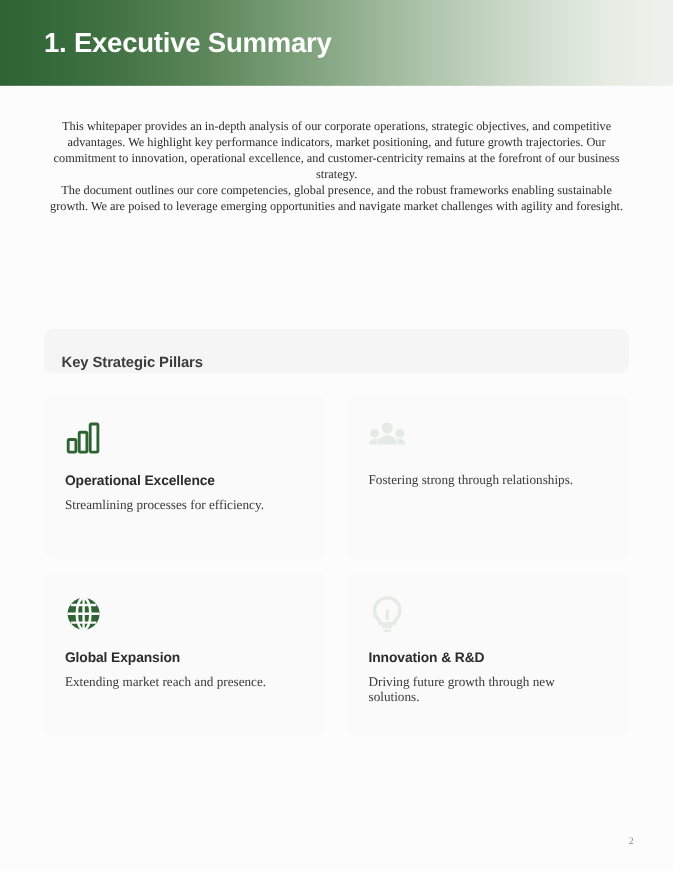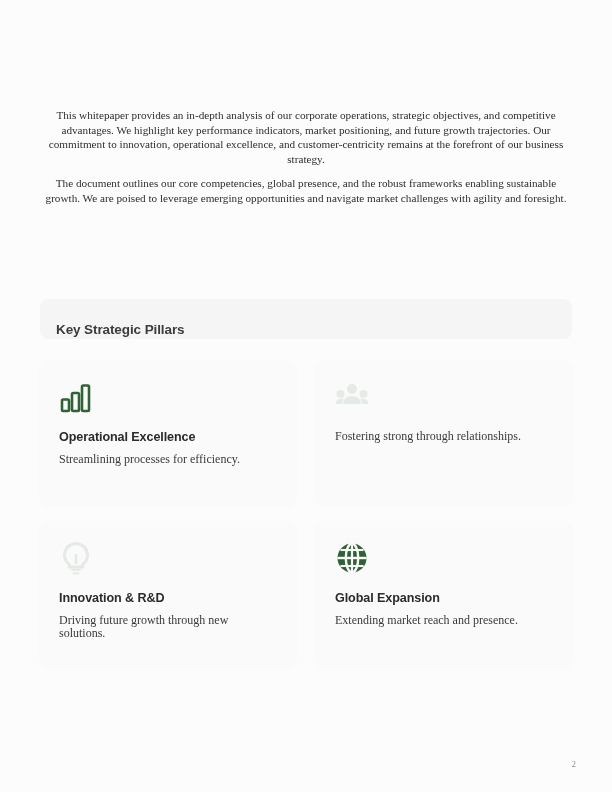--- a/index.html
+++ b/index.html
@@ -62,21 +62,21 @@
   }
   .para {
     font-family: "Liberation Serif", serif;
     font-size: 11.2px;
     line-height: 14.6px;
     color: #2d2d2d;
     margin: 0 0 0 0;
     text-align: center;
   }
   .para + .para {
-    margin-top: 10px;
+    margin-top: 0px;
   }
 
   
   .section-banner {
     position: absolute;
     left: 40px;
     top: 299px;
     width: 532px;
     height: 40px;
     background: #f4f5f4;
@@ -148,20 +148,23 @@
     font-family: "Liberation Serif", serif;
     font-size: 9px;
     color: #8e8e8e;
   }
 </style>
 </head>
 <body>
 
 <div class="page">
 
+  <div class="header-band">
+    <div class="header-title">1. Executive Summary</div>
+  </div>
 
   <div class="body-block">
     <p class="para">This whitepaper provides an in-depth analysis of our corporate operations, strategic objectives, and competitive advantages. We highlight key performance indicators, market positioning, and future growth trajectories. Our commitment to innovation, operational excellence, and customer-centricity remains at the forefront of our business strategy.</p>
     <p class="para">The document outlines our core competencies, global presence, and the robust frameworks enabling sustainable growth. We are poised to leverage emerging opportunities and navigate market challenges with agility and foresight.</p>
   </div>
 
   <div class="section-banner">
     <div class="section-banner-label">Key Strategic Pillars</div>
   </div>
 
@@ -187,44 +190,44 @@
           <circle cx="28.5" cy="14" r="4" fill="#2f6333"></circle>
           <path d="M17 16 C 11.5 16 8 19.5 8 24 L 26 24 C 26 19.5 22.5 16 17 16 Z" fill="#2f6333"></path>
           <path d="M5.5 19 C 2.4 19 0.5 21.2 0.5 24 L 7 24 C 7 21.6 8.1 19.8 9.5 18.6 C 8.3 19 7 19 5.5 19 Z" fill="#2f6333"></path>
           <path d="M28.5 19 C 31.6 19 33.5 21.2 33.5 24 L 27 24 C 27 21.6 25.9 19.8 24.5 18.6 C 25.7 19 27 19 28.5 19 Z" fill="#2f6333"></path>
         </svg>
       </span>
       <div class="card-desc">Fostering strong through relationships.</div>
     </div>
 
     <div class="card">
-      <span class="card-icon icon-faded">
-        <svg width="34" height="34" viewBox="0 0 34 34" aria-hidden="true">
-          <path d="M17 2.5 C 10.6 2.5 5.5 7.6 5.5 14 C 5.5 18.2 7.6 21.3 10.3 23.4 L 10.3 26 L 23.7 26 L 23.7 23.4 C 26.4 21.3 28.5 18.2 28.5 14 C 28.5 7.6 23.4 2.5 17 2.5 Z" fill="none" stroke="#2f6333" stroke-width="3"></path>
-          <rect x="12.2" y="27.5" width="9.6" height="2.6" rx="1.3" fill="#2f6333"></rect>
-          <rect x="13.6" y="31.3" width="6.8" height="2.2" rx="1.1" fill="#2f6333"></rect>
-          <rect x="15.6" y="13" width="2.8" height="10" fill="#2f6333"></rect>
-        </svg>
-      </span>
-      <div class="card-title">Innovation &amp; R&amp;D</div>
-      <div class="card-desc">Driving future growth through new solutions.</div>
-    </div>
-
-    <div class="card">
       <span class="card-icon">
         <svg width="34" height="34" viewBox="0 0 34 34" aria-hidden="true">
           <circle cx="17" cy="17" r="14.5" fill="#2f6333"></circle>
           <ellipse cx="17" cy="17" rx="6.2" ry="14.5" fill="none" stroke="#fafafa" stroke-width="2.4"></ellipse>
           <line x1="2.5" y1="17" x2="31.5" y2="17" stroke="#fafafa" stroke-width="2.4"></line>
           <line x1="5.4" y1="9" x2="28.6" y2="9" stroke="#fafafa" stroke-width="2.1"></line>
           <line x1="5.4" y1="25" x2="28.6" y2="25" stroke="#fafafa" stroke-width="2.1"></line>
           <line x1="17" y1="2.5" x2="17" y2="31.5" stroke="#fafafa" stroke-width="2.2"></line>
         </svg>
       </span>
       <div class="card-title">Global Expansion</div>
       <div class="card-desc">Extending market reach and presence.</div>
     </div>
 
+    <div class="card">
+      <span class="card-icon icon-faded">
+        <svg width="34" height="34" viewBox="0 0 34 34" aria-hidden="true">
+          <path d="M17 2.5 C 10.6 2.5 5.5 7.6 5.5 14 C 5.5 18.2 7.6 21.3 10.3 23.4 L 10.3 26 L 23.7 26 L 23.7 23.4 C 26.4 21.3 28.5 18.2 28.5 14 C 28.5 7.6 23.4 2.5 17 2.5 Z" fill="none" stroke="#2f6333" stroke-width="3"></path>
+          <rect x="12.2" y="27.5" width="9.6" height="2.6" rx="1.3" fill="#2f6333"></rect>
+          <rect x="13.6" y="31.3" width="6.8" height="2.2" rx="1.1" fill="#2f6333"></rect>
+          <rect x="15.6" y="13" width="2.8" height="10" fill="#2f6333"></rect>
+        </svg>
+      </span>
+      <div class="card-title">Innovation &amp; R&amp;D</div>
+      <div class="card-desc">Driving future growth through new solutions.</div>
+    </div>
+
   </div>
 
   <div class="page-number">2</div>
 
 </div>
 
 </body></html>

